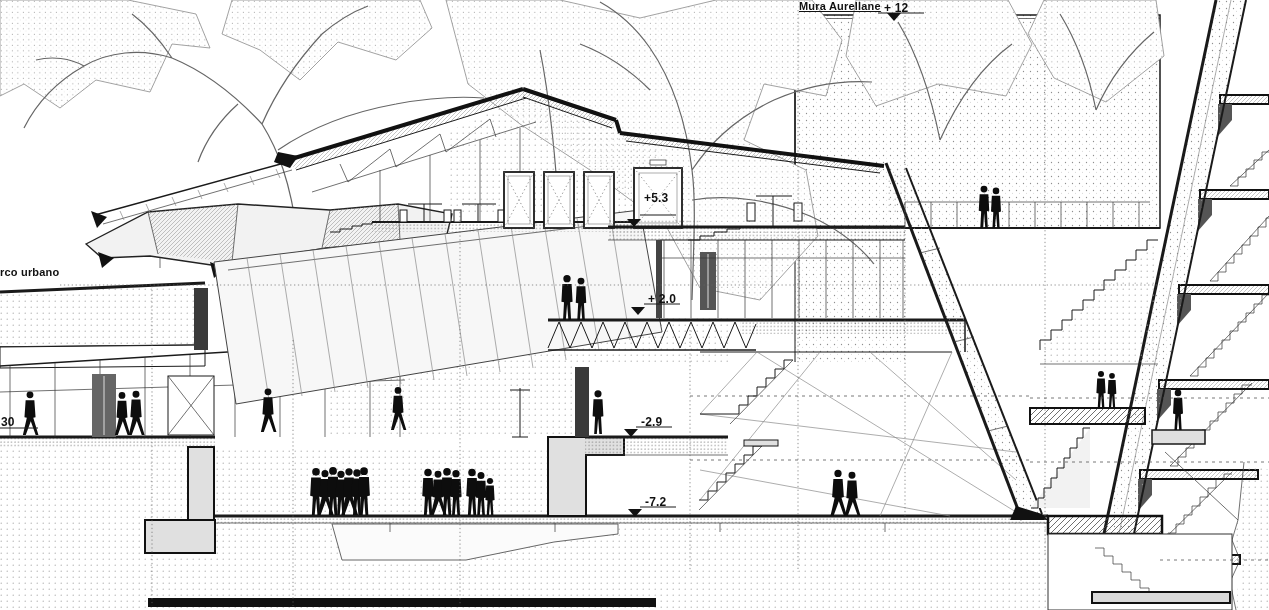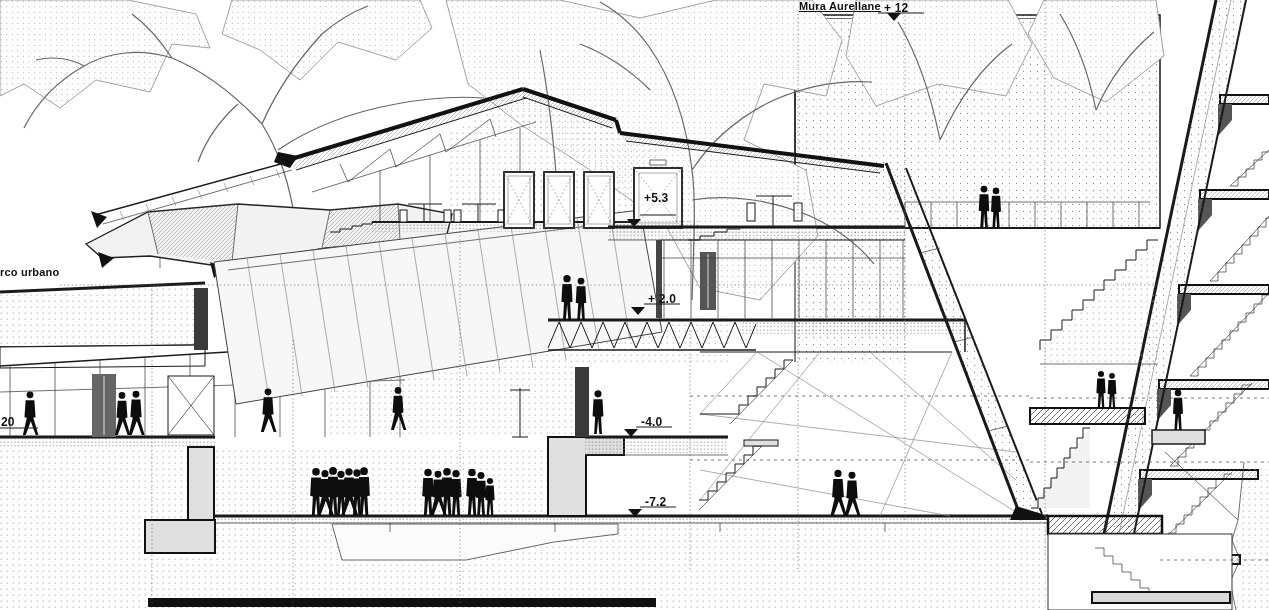--- a/index.html
+++ b/index.html
@@ -523,16 +523,16 @@
   <line x1="1030" y1="462" x2="1269" y2="462" class="dash"></line>
   <line x1="1160" y1="560" x2="1269" y2="560" class="dash"></line>
 </g>
 </svg>
 
 <div class="lbl lbl-title" style="left:799px;top:0px;text-decoration:underline;">Mura Aurellane</div>
 <div class="lbl lbl-elev" style="left:884px;top:1px;">+ 12</div>
 <div class="lbl lbl-title" style="left:0px;top:266px;">rco urbano</div>
 <div class="lbl lbl-elev" style="left:644px;top:191px;">+5.3</div>
 <div class="lbl lbl-elev" style="left:648px;top:292px;">+ 2.0</div>
-<div class="lbl lbl-elev" style="left:641px;top:415px;">-4.0</div>
+<div class="lbl lbl-elev" style="left:641px;top:415px;">-2.9</div>
 <div class="lbl lbl-elev" style="left:645px;top:495px;text-align:right;">-7.2</div>
-<div class="lbl lbl-elev" style="left:1px;top:415px;">20</div>
+<div class="lbl lbl-elev" style="left:1px;top:415px;">30</div>
 </div>
 
 </body></html>

